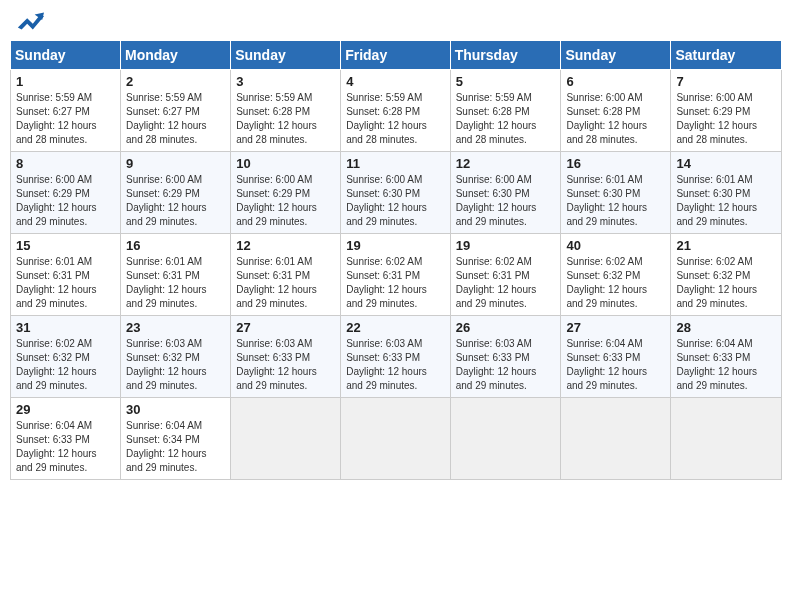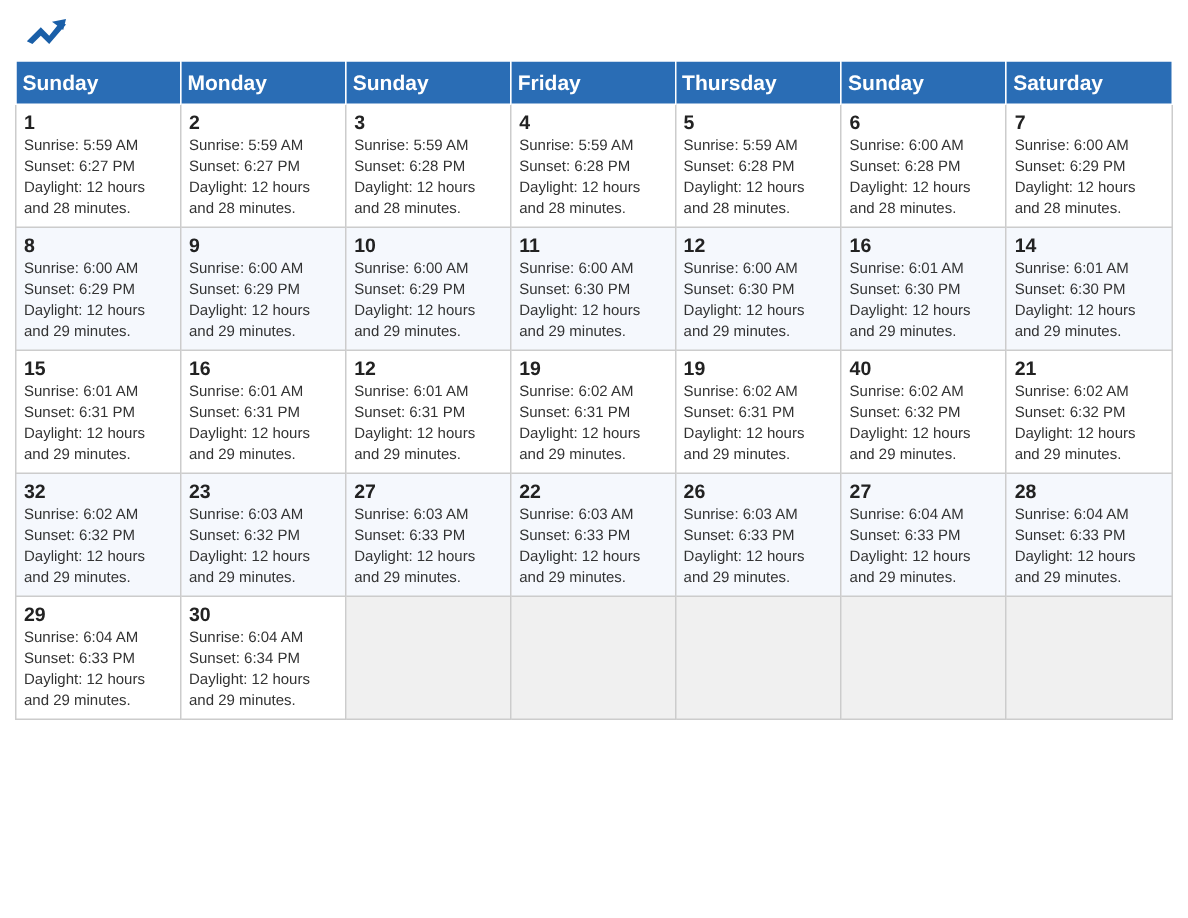--- a/index.html
+++ b/index.html
@@ -323,21 +323,21 @@
         <div class="day-info">
           Sunrise: 6:02 AM<br>
           Sunset: 6:32 PM<br>
           Daylight: 12 hours<br>
           and 29 minutes.
         </div>
       </td>
       </tr>
       <tr>
         <td>
-        <span class="day-num">32</span>
+        <span class="day-num">31</span>
         <div class="day-info">
           Sunrise: 6:02 AM<br>
           Sunset: 6:32 PM<br>
           Daylight: 12 hours<br>
           and 29 minutes.
         </div>
       </td>
         <td>
         <span class="day-num">23</span>
         <div class="day-info">

